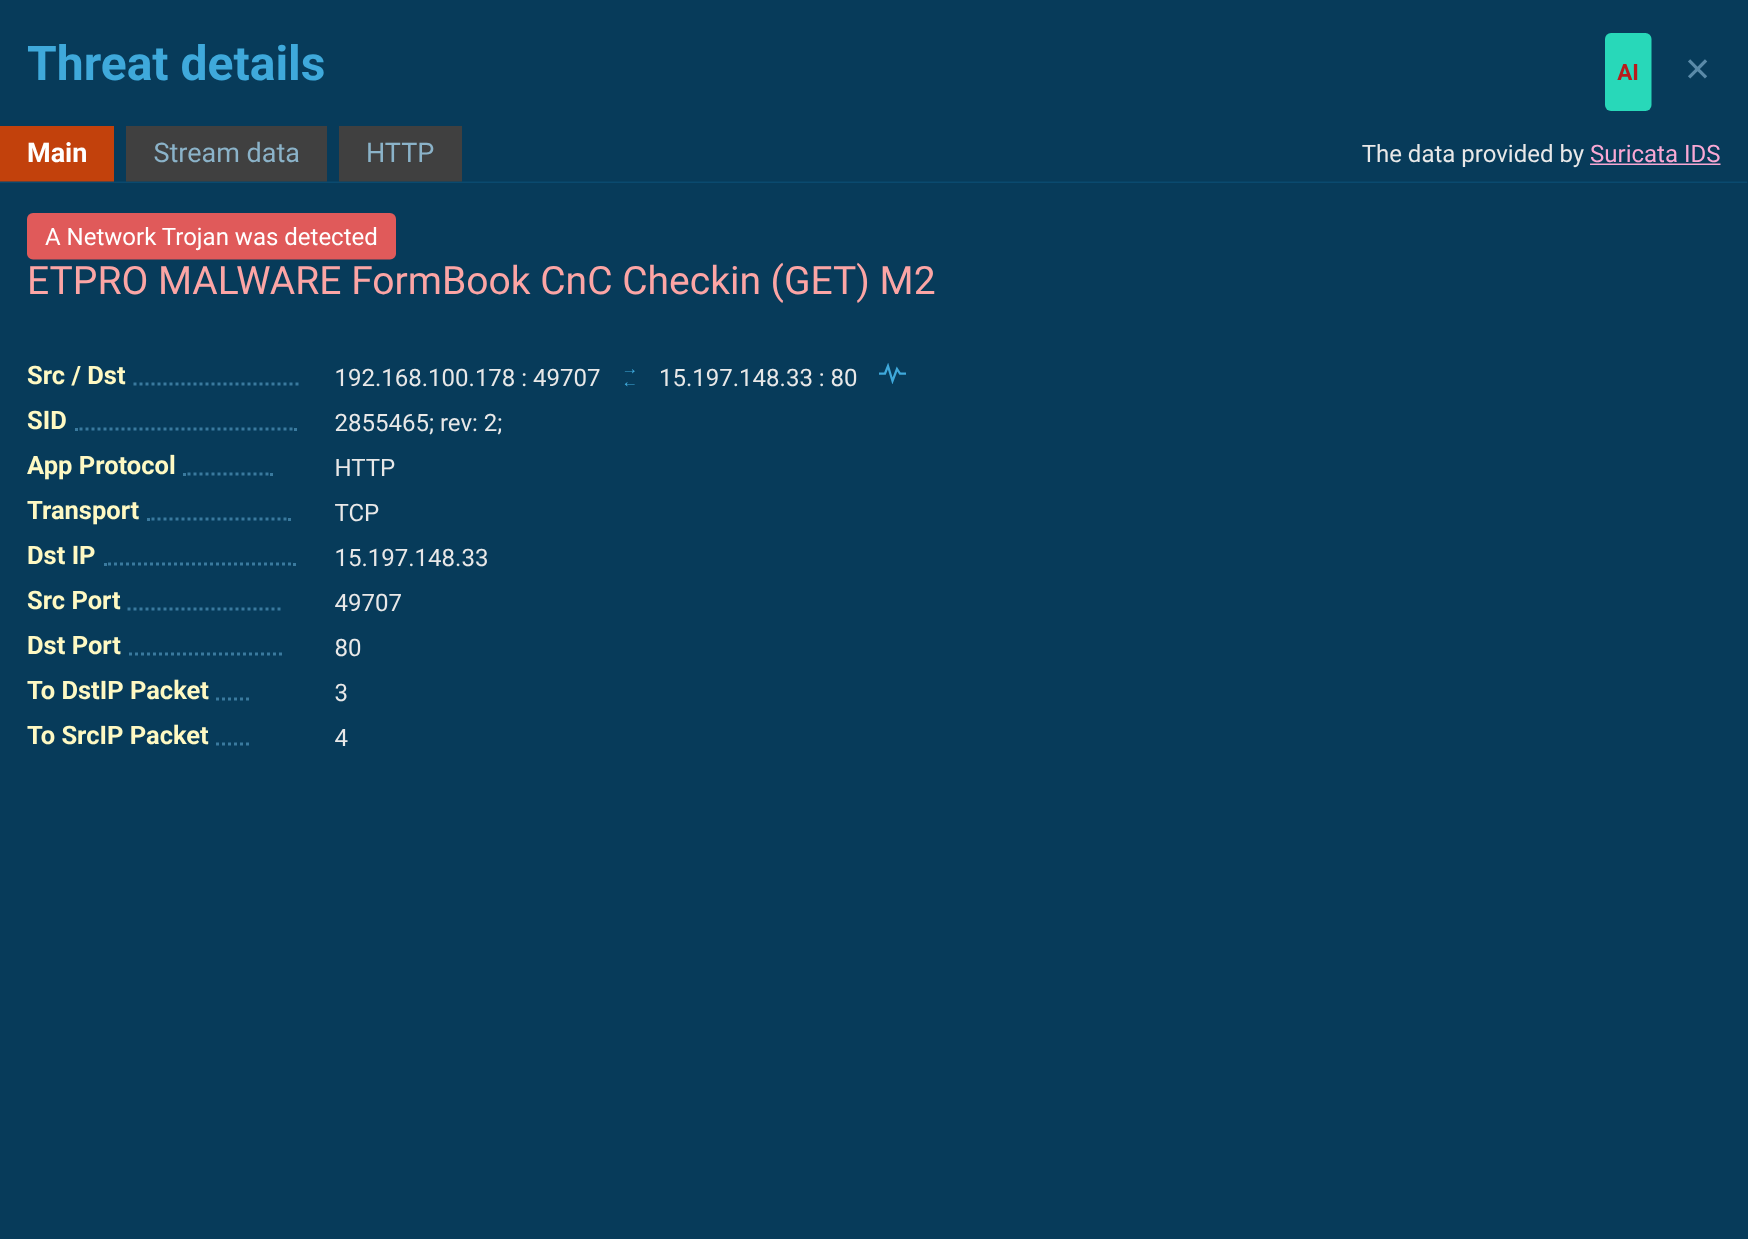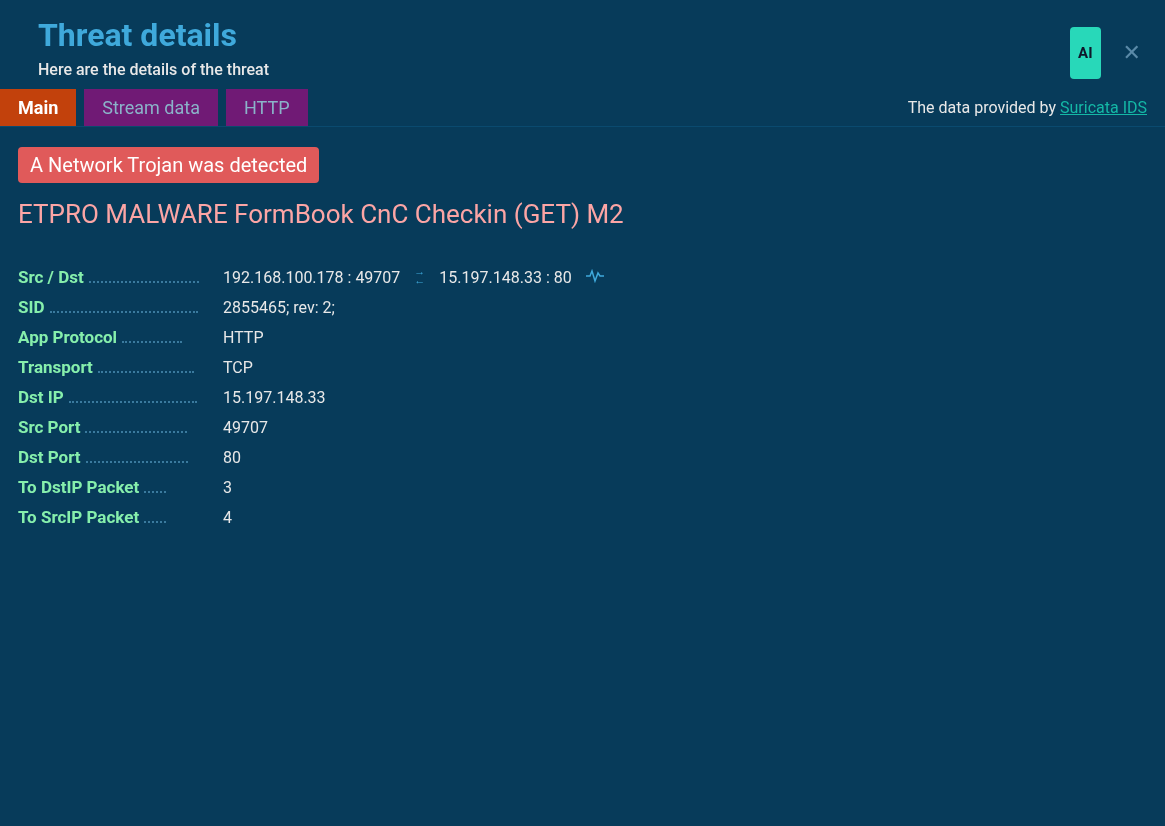--- a/index.html
+++ b/index.html
@@ -13,22 +13,21 @@
     background: #073b5a;
     font-family: -apple-system, BlinkMacSystemFont, "Segoe UI", Roboto, Arial, sans-serif;
     color: #e8e8e8;
     overflow: hidden;
     position: relative;
   }
   .header {
     padding: 16px 18px 10px 18px;
     display: flex;
     justify-content: space-between;
-    align-items: flex-end;
-    margin-left: 20px;
+    align-items: center;
   }
   .header-left {
     flex: 1;
   }
   .title {
     font-size: 32px;
     font-weight: 700;
     color: #3fa9db;
     margin-bottom: 6px;
   }
@@ -38,21 +37,21 @@
     font-weight: 500;
   }
   .header-right {
     display: flex;
     align-items: center;
     gap: 16px;
     padding-top: 6px;
   }
   .ai-badge {
     background: #28d8b9;
-    color: #0f172a;
+    color: #b91c1c;
     font-weight: 700;
     font-size: 15px;
     padding: 17px 8px;
     border-radius: 4px;
   }
   .close-btn {
     color: #5a8aa8;
     font-size: 22px;
     cursor: pointer;
     line-height: 1;
@@ -67,63 +66,62 @@
   }
   .tabs {
     display: flex;
     gap: 8px;
   }
   .tab {
     padding: 8px 18px;
     font-size: 18px;
     cursor: pointer;
     color: #8bb3c9;
-    background: #701a75;
+    background: #404040;
   }
   .tab.active {
     background: #c2410c;
     color: #ffffff;
     font-weight: 700;
   }
   .provider {
     font-size: 16px;
     color: #e8e8e8;
   }
   .provider a {
-    color: #14b8a6;
+    color: #f9a8d4;
   }
   .content {
     padding: 20px 18px;
   }
   .alert-badge {
     display: inline-block;
     background: #e05a5a;
     color: #ffffff;
-    font-size: 20px;
+    font-size: 16px;
     padding: 6px 12px;
     border-radius: 4px;
-    margin-bottom: 16px;
   }
   .threat-name {
     font-size: 26px;
     font-weight: 400;
     color: #fca5a5;
     margin-bottom: 28px;
   }
   .details-table {
     display: table;
     border-collapse: separate;
     border-spacing: 0 10px;
   }
   .detail-row {
     display: table-row;
   }
   .detail-label {
     display: table-cell;
-    color: #86efac;
+    color: #fef9c3;
     font-weight: 700;
     font-size: 17px;
     width: 185px;
     position: relative;
     white-space: nowrap;
     vertical-align: middle;
   }
   .detail-label::after {
     content: "";
     position: absolute;
@@ -168,21 +166,20 @@
     color: #3fa9db;
     font-size: 14px;
   }
 </style>
 </head>
 <body>
 
 <div class="header">
   <div class="header-left">
     <div class="title">Threat details</div>
-    <div class="subtitle">Here are the details of the threat</div>
   </div>
   <div class="header-right">
     <div class="ai-badge">AI</div>
     <div class="close-btn">✕</div>
   </div>
 </div>
 
 <div class="tabs-row">
   <div class="tabs">
     <div class="tab active">Main</div>

